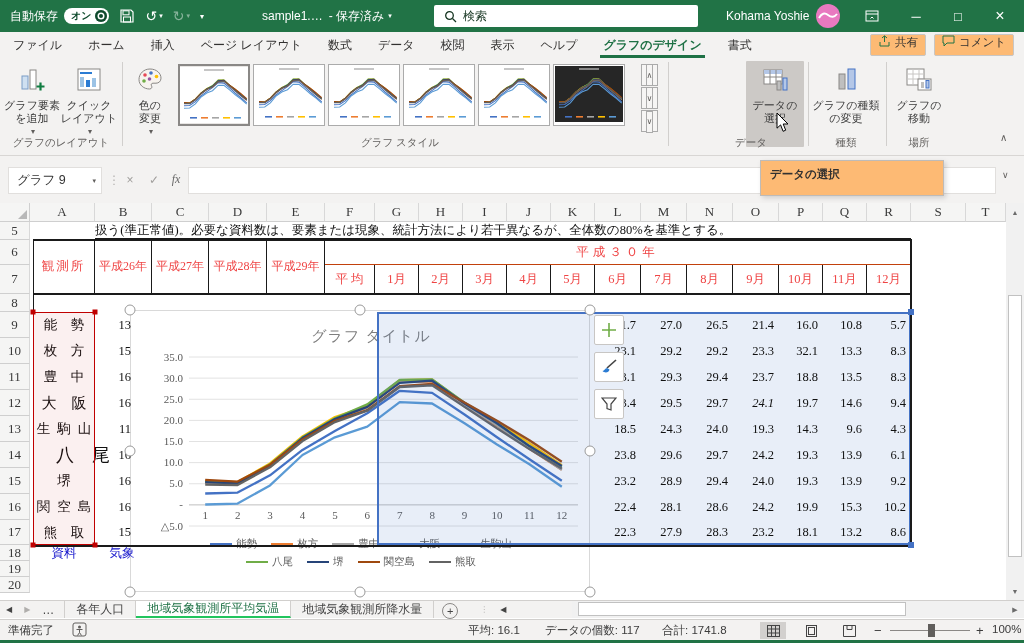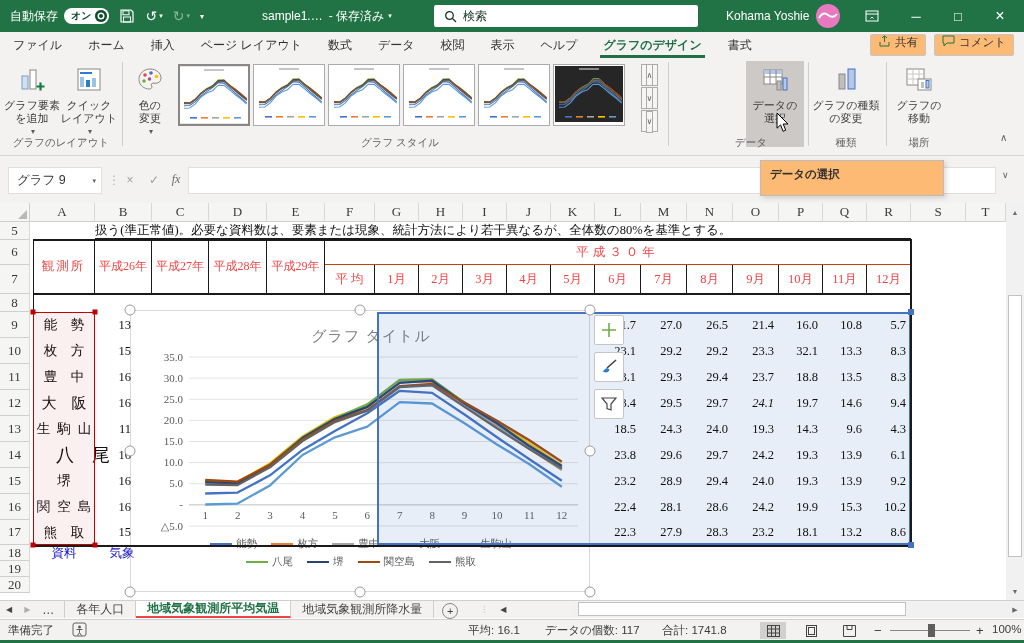--- a/index.html
+++ b/index.html
@@ -94,21 +94,21 @@
   .tooltip .tt2{font-size:11px;color:#605e5c;line-height:14px}
   
   .sbtrack{position:absolute;background:#f1f1f1}
   .sbthumb{position:absolute;background:#fff;border:1px solid #c1c1c1;box-sizing:border-box}
   .sbarrow{position:absolute;display:flex;align-items:center;justify-content:center;
            font-size:7px;color:#6b6b6b;background:#f1f1f1}
   
   .tabbar{position:absolute;left:0;top:600px;width:1024px;height:18px;background:#f3f2f1;
           border-top:1px solid #d1cfcd;display:flex;align-items:stretch;font-size:12px;color:#444;box-sizing:border-box}
   .stab{display:flex;align-items:center;padding:0 11px;border-right:1px solid #d1cfcd;white-space:nowrap}
-  .stab.active{background:#fff;color:#1e7145;font-weight:bold;border-bottom:2px solid #ef4444;box-sizing:border-box}
+  .stab.active{background:#fff;color:#1e7145;font-weight:normal;border-bottom:2px solid #22c55e;box-sizing:border-box}
   .navg{display:flex;align-items:center;padding:0 6px;font-size:8px;color:#444}
   .addsheet{width:14px;height:14px;border:1px solid #8a8886;border-radius:50%;display:flex;align-items:center;
             justify-content:center;font-size:11px;color:#444;margin:2px 6px 0 8px}
   
   .statusbar{position:absolute;left:0;top:619px;width:1024px;height:21px;background:#f3f2f1;
              border-top:1px solid #d1cfcd;font-size:11.5px;color:#3b3b3b;box-sizing:border-box}
   .greenedge{position:absolute;left:0;top:640px;width:1024px;height:3px;background:#217346}
   .viewbtn{position:absolute;top:2px;width:26px;height:17px;display:flex;align-items:center;justify-content:center}
   .viewbtn.on{background:#d2d0ce}
   .zoomline{position:absolute;top:10px;height:1px;background:#8a8886}

